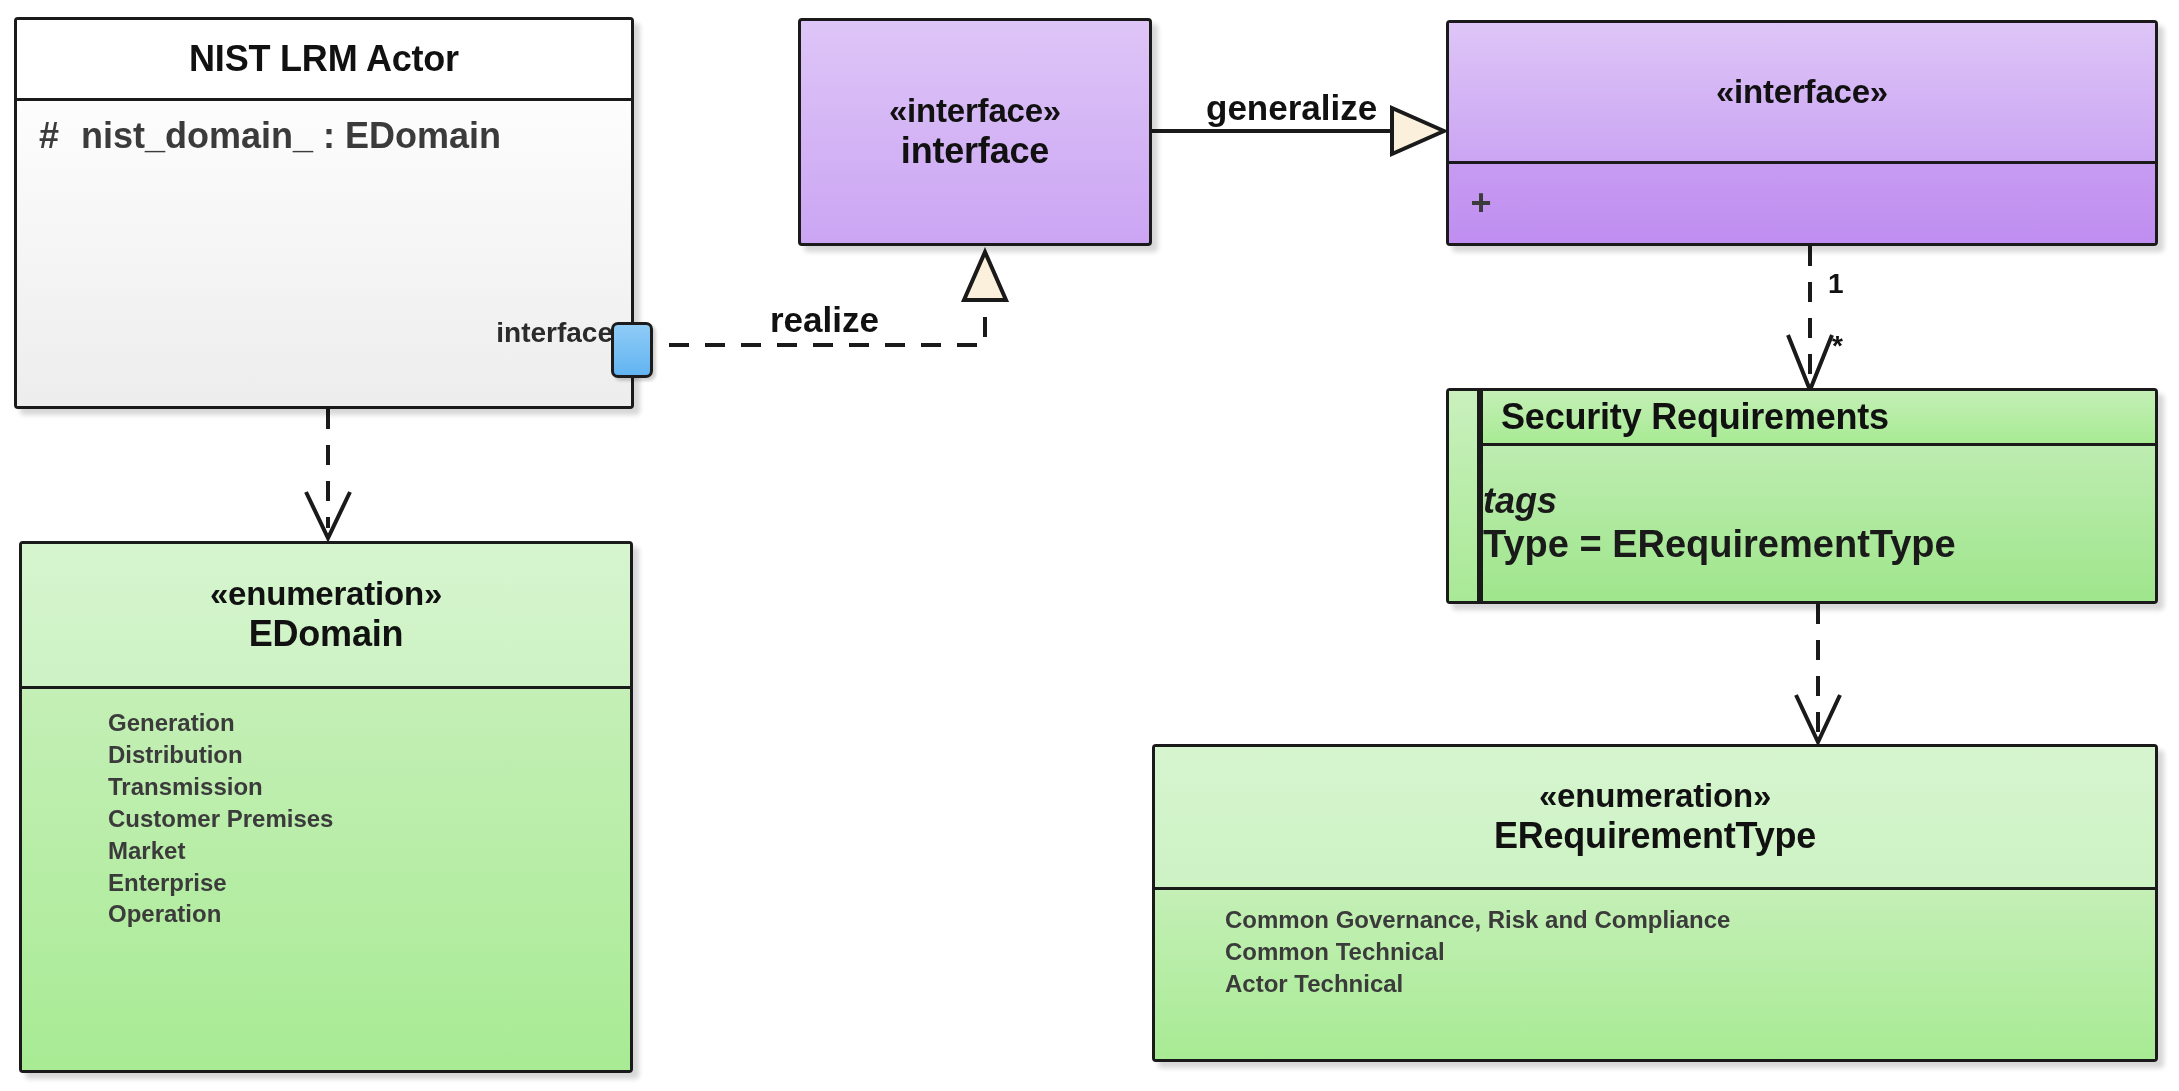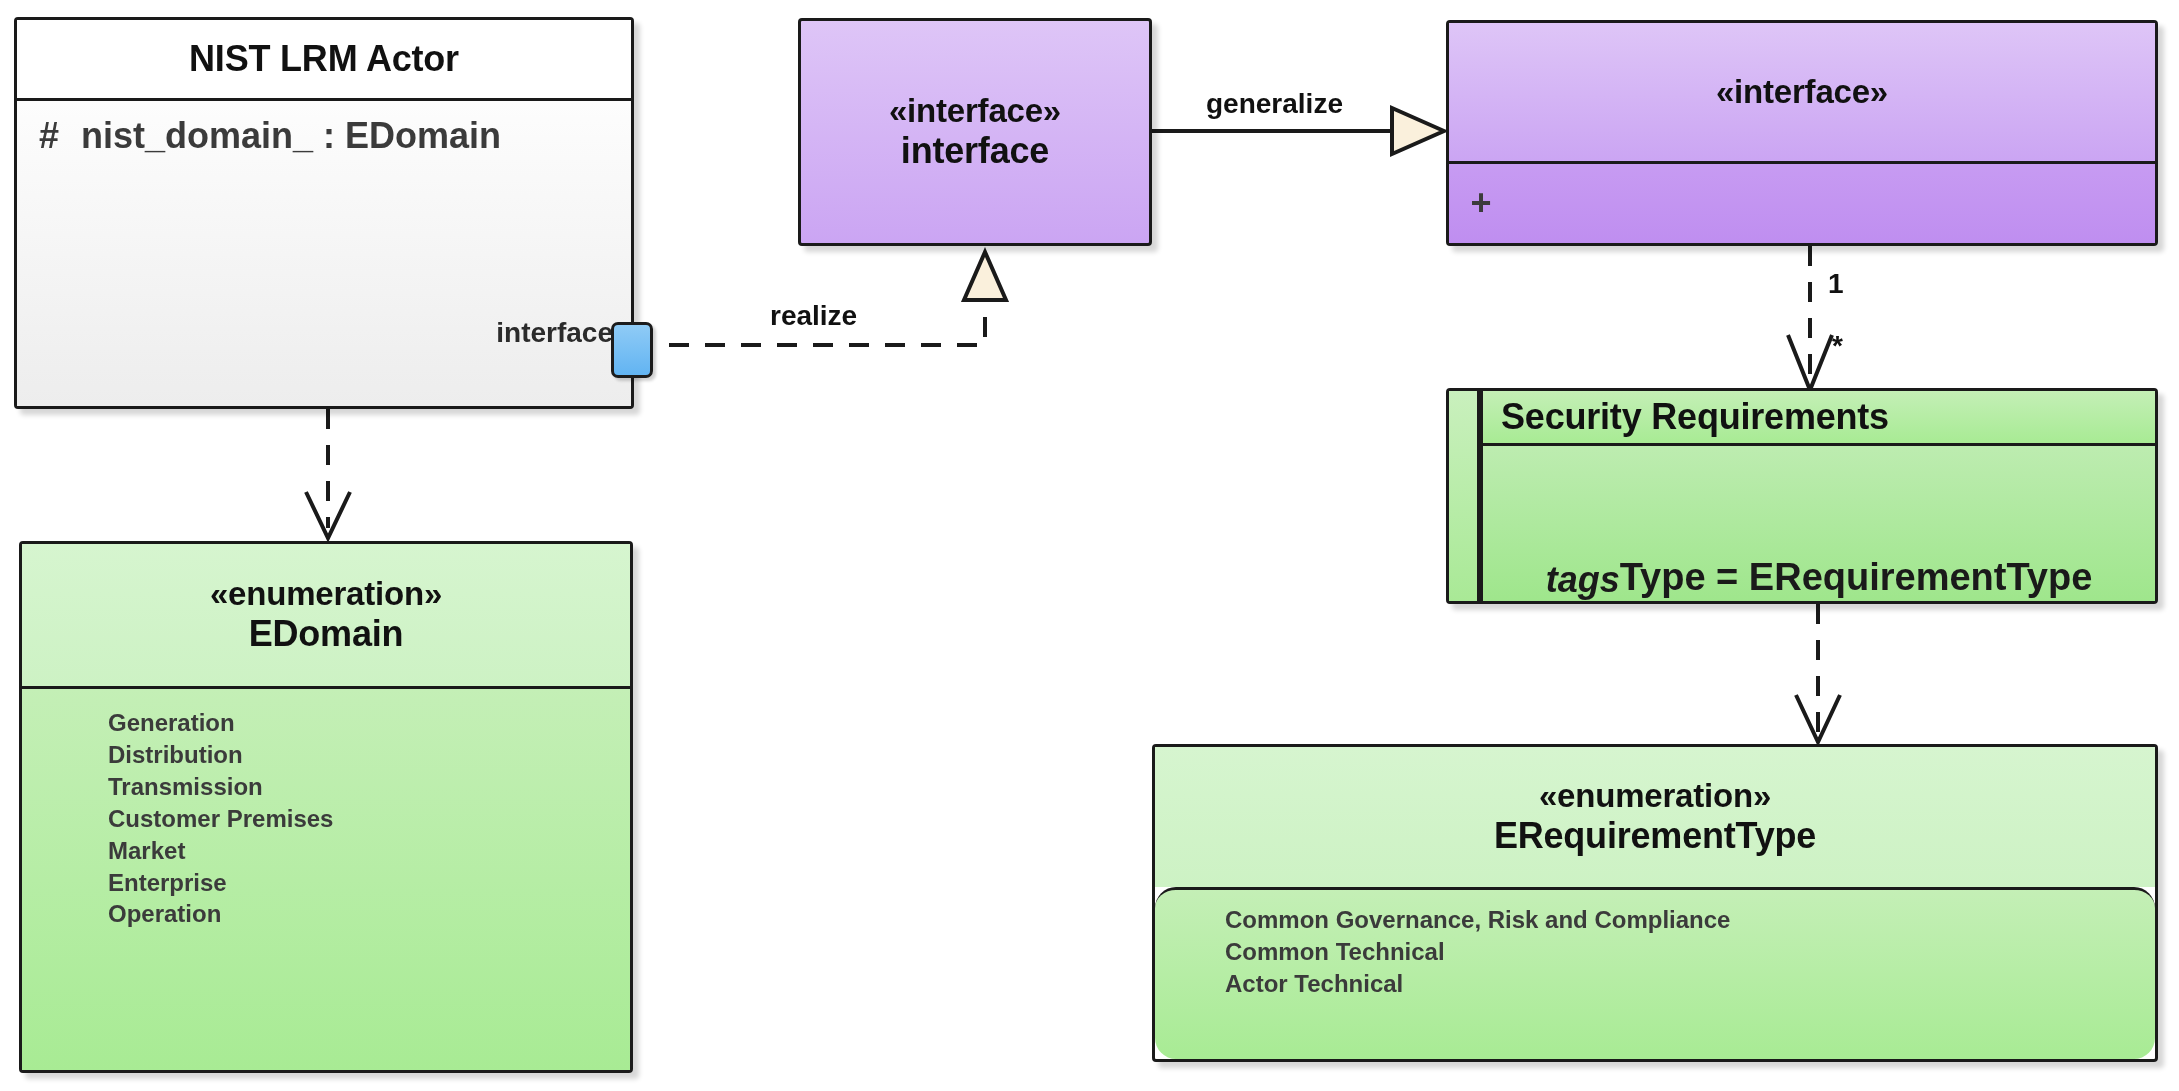--- a/index.html
+++ b/index.html
@@ -114,21 +114,21 @@
     position: absolute;
     font-size: 28px;
     font-weight: bold;
     color: #2b2b2b;
     white-space: nowrap;
   }
 
   
   .edge-label {
     position: absolute;
-    font-size: 28px;
+    font-size: 35px;
     font-weight: bold;
     color: #111111;
     white-space: nowrap;
   }
   .mult-label {
     position: absolute;
     font-size: 28px;
     font-weight: bold;
     color: #111111;
     white-space: nowrap;
@@ -224,21 +224,21 @@
   <div class="mult-label" style="left:1828px; top:268px;">1</div>
   <div class="mult-label" style="left:1832px; top:330px;">*</div>
 
   <div class="uml-box" style="left:1446px; top:388px; width:712px; height:216px; display:flex;">
 
     <div class="fill-green-band" style="width:28px; flex:none; border-right:3px solid #1a1a1a;"></div>
     <div style="flex:1; display:flex; flex-direction:column; border-left:3px solid #1a1a1a;">
       <div class="compartment fill-green-md" style="height:52px; display:flex; align-items:center; padding-left:18px;">
         <div class="cls-name">Security Requirements</div>
       </div>
-      <div class="compartment fill-green-dk divider" style="flex:1; display:flex; flex-direction:row; align-items:flex-end; justify-content:center;">
+      <div class="compartment fill-green-dk divider" style="flex:1; display:flex; flex-direction:column; align-items:flex-start; justify-content:center;">
         <div style="font-size:36px; font-weight:bold; font-style:italic; color:#1a1a1a; line-height:1.2;">tags</div>
         <div style="font-size:38px; font-weight:bold; color:#1a1a1a; line-height:1.2;">Type = ERequirementType</div>
       </div>
     </div>
   </div>
 
   <div class="uml-box" style="left:19px; top:541px; width:614px; height:532px;">
     <div class="compartment fill-green-lt" style="height:142px;">
       <div class="hdr">
         <div class="stereo">«enumeration»</div>
@@ -258,21 +258,21 @@
     </div>
   </div>
 
   <div class="uml-box" style="left:1152px; top:744px; width:1006px; height:318px;">
     <div class="compartment fill-green-lt" style="height:140px;">
       <div class="hdr">
         <div class="stereo">«enumeration»</div>
         <div class="cls-name">ERequirementType</div>
       </div>
     </div>
-    <div class="compartment fill-green-md divider" style="height:172px;border-radius:21px;">
+    <div class="compartment fill-green-md divider" style="height:172px;">
       <div class="lit-list" style="padding-left:70px; padding-top:14px;">
         <div class="lit">Common Governance, Risk and Compliance</div>
         <div class="lit">Common Technical</div>
         <div class="lit">Actor Technical</div>
       </div>
     </div>
   </div>
 
   <div class="edge-label" style="left:770px; top:300px;">realize</div>
 

